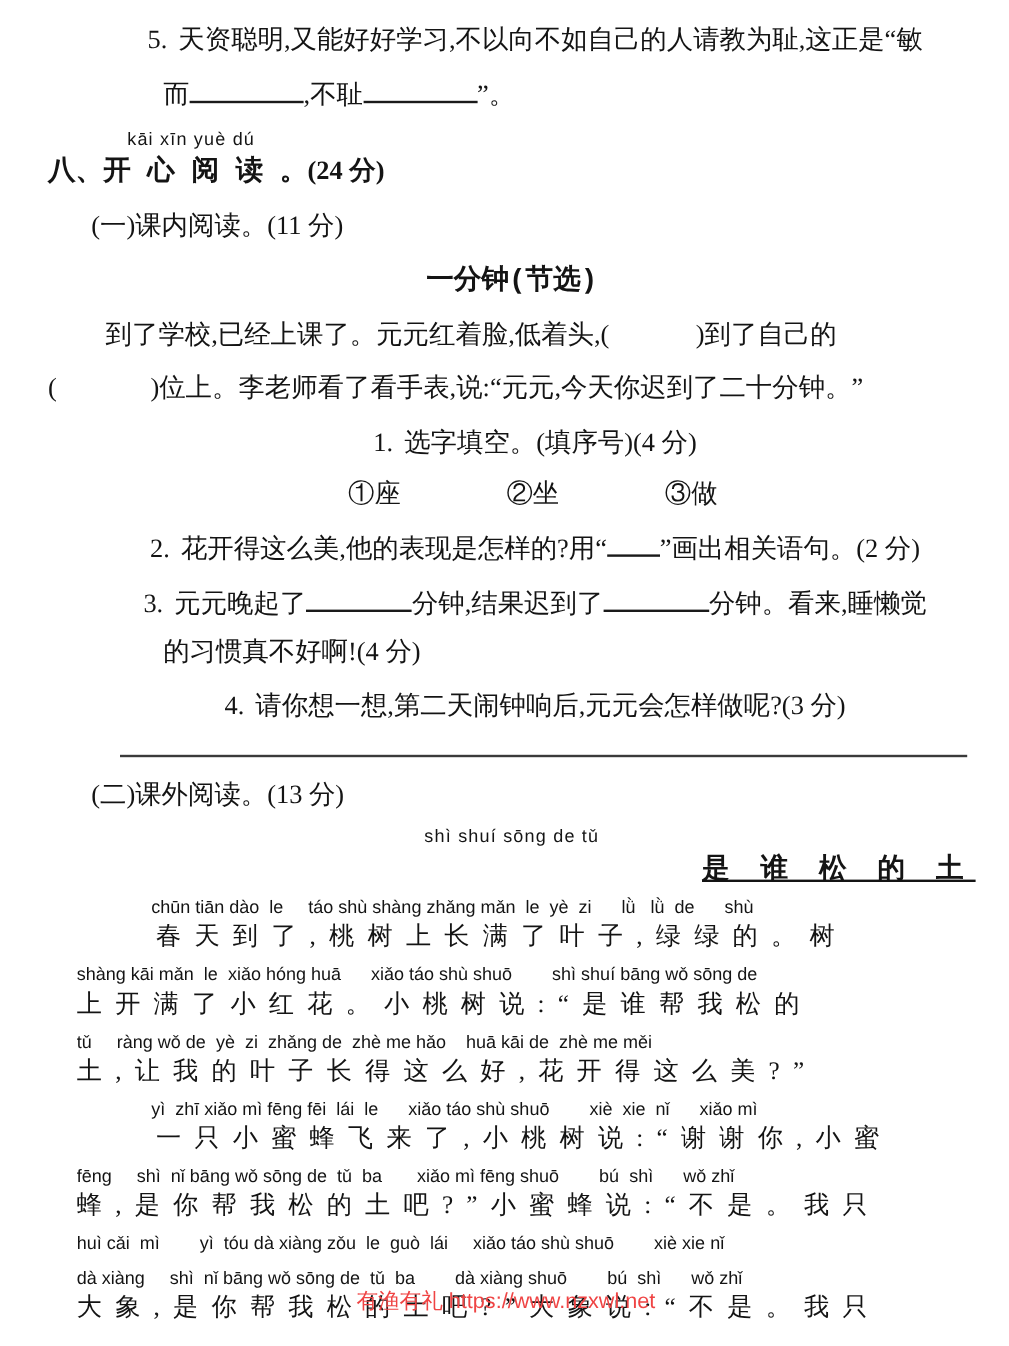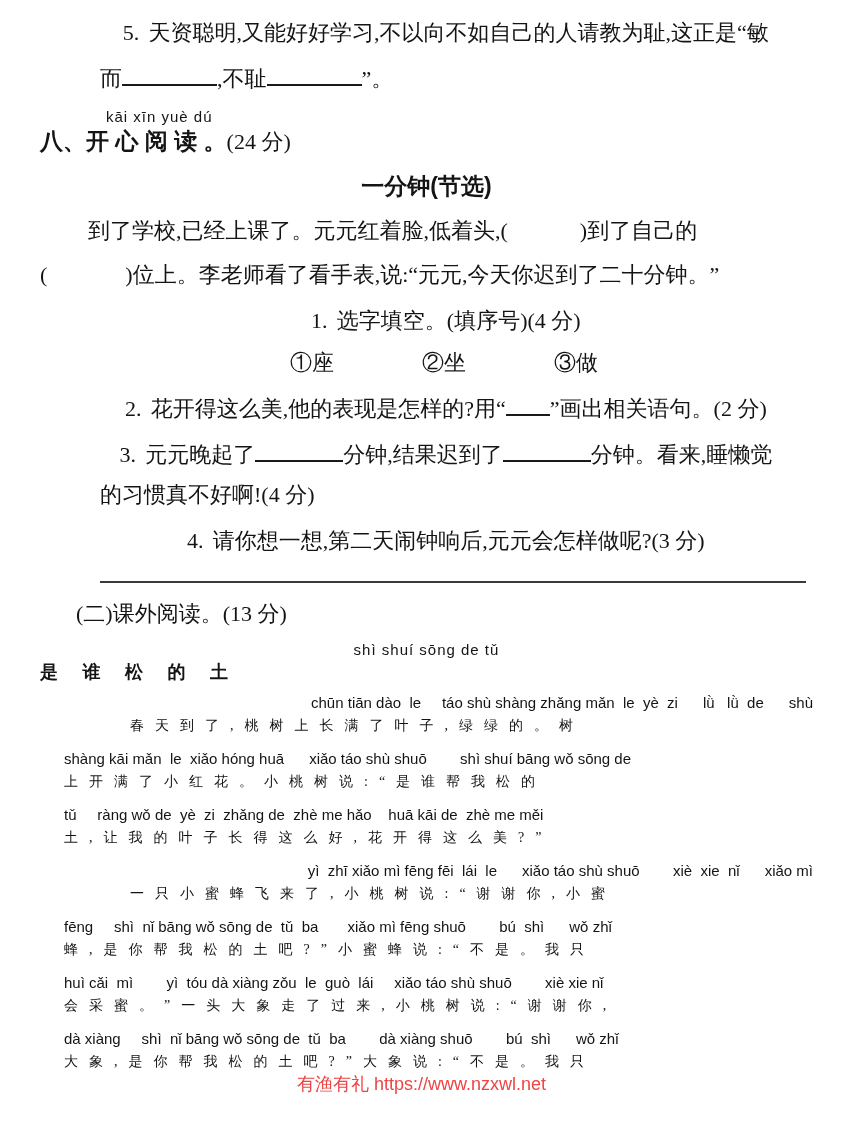--- a/index.html
+++ b/index.html
@@ -3,53 +3,53 @@
 <meta charset="utf-8">
 <style>
   html,body { margin:0; padding:0; background:#ffffff; }
   body { width:841px; height:1122px; position:relative; overflow:hidden;
          font-family:"Liberation Serif", serif; color:#141414; }
   .page { padding:14px 28px 0 40px; font-size:22px; line-height:1.18; }
 
   .qrow { margin-top:6px; }
   .qnum { display:inline-block; min-width:24px; font-family:"Liberation Serif",serif; }
   .ml35 { margin-left:35px;text-align:center; }
-  .ml60 { margin-left:60px; }
+  .ml60 { margin-left:96px; }
   .ml48 { margin-left:48px; }
   .mt20 { margin-top:20px; }
 
   .blank { display:inline-block; border-bottom:2px solid #1a1a1a; vertical-align:baseline; }
   .w95 { width:95px; } .w88 { width:88px; } .w44 { width:44px; }
   .gap { display:inline-block; } .g72 { width:72px; } .g78 { width:78px; }
 
   .pysmall { margin:16px 0 0 66px; font-family:"Liberation Sans",sans-serif;
              font-size:15px; letter-spacing:1px; }
   .h8 { margin-top:2px; font-size:23px; }
-  .bold { font-weight:bold; font-family:Liberation Sans, sans-serif; }
-  .pts { font-family:"Liberation Serif",serif; font-weight:normal; font-size:22px;margin-top:19px; }
+  .bold { font-weight:bold; font-family:Liberation Mono, monospace; }
+  .pts { font-family:"Liberation Serif",serif; font-weight:bold; font-size:22px;margin-top:19px; }
 
   .p1h { margin:18px 0 0 36px; }
   .rtitle { margin-top:18px; text-align:center; font-size:23px; }
   .para { margin-top:18px; }
 
   .optrow { margin:16px 0 0 250px; display:flex; gap:88px; }
 
   .divider { margin:28px 0 0 60px; width:706px; border-top:2px solid #3a3a3a; }
 
   .p2h { margin:18px 0 0 36px; }
   .t-py { margin-top:14px; text-align:center; font-family:"Liberation Sans",sans-serif;
           font-size:15px; letter-spacing:1px; }
-  .t-zh { margin-top:3px; text-align:left; font-weight:bold; font-size:18px; letter-spacing:10px; }
+  .t-zh { margin-top:3px; text-align:right; font-weight:bold; font-size:23px; letter-spacing:10px;text-decoration:underline; }
 
   .passage { margin-left:24px; margin-top:4px; }
   .pline { margin-top:11px; }
   .pline .py { font-family:"Liberation Sans",sans-serif; font-size:15px;
                white-space:pre; line-height:18px; }
-  .pline .zh { margin-top:1px; font-size:14px; letter-spacing:11px; line-height:26px; }
-  .pline.indent .py { padding-left:62px;text-align:right; }
+  .pline .zh { margin-top:1px; font-size:21px; letter-spacing:11px; line-height:26px; }
+  .pline.indent .py { padding-left:62px; }
   .pline.indent .zh { padding-left:66px; }
 
   .watermark { position:absolute; left:297px; top:1072px; color:#ef4444;
                font-family:"Liberation Sans",sans-serif; font-size:18px; }
 </style>
 </head>
 <body>
 
 <div class="page">
 
@@ -59,20 +59,21 @@
   </div>
   <div class="qrow ml60 mt20">
     <span>而</span><span class="blank w95"></span><span>,不耻</span><span class="blank w95"></span><span>”。</span>
   </div>
 
   <div class="pysmall">kāi xīn yuè dú</div>
   <div class="h8">
     <span class="bold">八、开 心 阅 读 。</span><span class="pts">(24 分)</span>
   </div>
 
+  <div class="p1h">(一)课内阅读。(11 分)</div>
 
   <div class="rtitle">
     <span class="bold">一分钟</span><span class="bold">(节选)</span>
   </div>
 
   <div class="para ml48">
     <span>到了学校,已经上课了。元元红着脸,低着头,(</span><span class="gap g72"></span><span>)到了自己的</span>
   </div>
   <div class="para">
     <span>(</span><span class="gap g78"></span><span>)位上。李老师看了看手表,说:“元元,今天你迟到了二十分钟。”</span>
@@ -129,21 +130,20 @@
     <div class="pline indent">
       <div class="py">yì  zhī xiǎo mì fēng fēi  lái  le      xiǎo táo shù shuō        xiè  xie  nǐ      xiǎo mì</div>
       <div class="zh">一只小蜜蜂飞来了,小桃树说:“谢谢你,小蜜</div>
     </div>
     <div class="pline">
       <div class="py">fēng     shì  nǐ bāng wǒ sōng de  tǔ  ba       xiǎo mì fēng shuō        bú  shì      wǒ zhǐ</div>
       <div class="zh">蜂,是你帮我松的土吧?”小蜜蜂说:“不是。我只</div>
     </div>
     <div class="pline">
       <div class="py">huì cǎi  mì        yì  tóu dà xiàng zǒu  le  guò  lái     xiǎo táo shù shuō        xiè xie nǐ</div>
-      <div class="zh">会采蜜。”一头大象走了过来,小桃树说:“谢谢你,</div>
     </div>
     <div class="pline">
       <div class="py">dà xiàng     shì  nǐ bāng wǒ sōng de  tǔ  ba        dà xiàng shuō        bú  shì      wǒ zhǐ</div>
       <div class="zh">大象,是你帮我松的土吧?”大象说:“不是。我只</div>
     </div>
 
   </div>
 
 </div>
 

